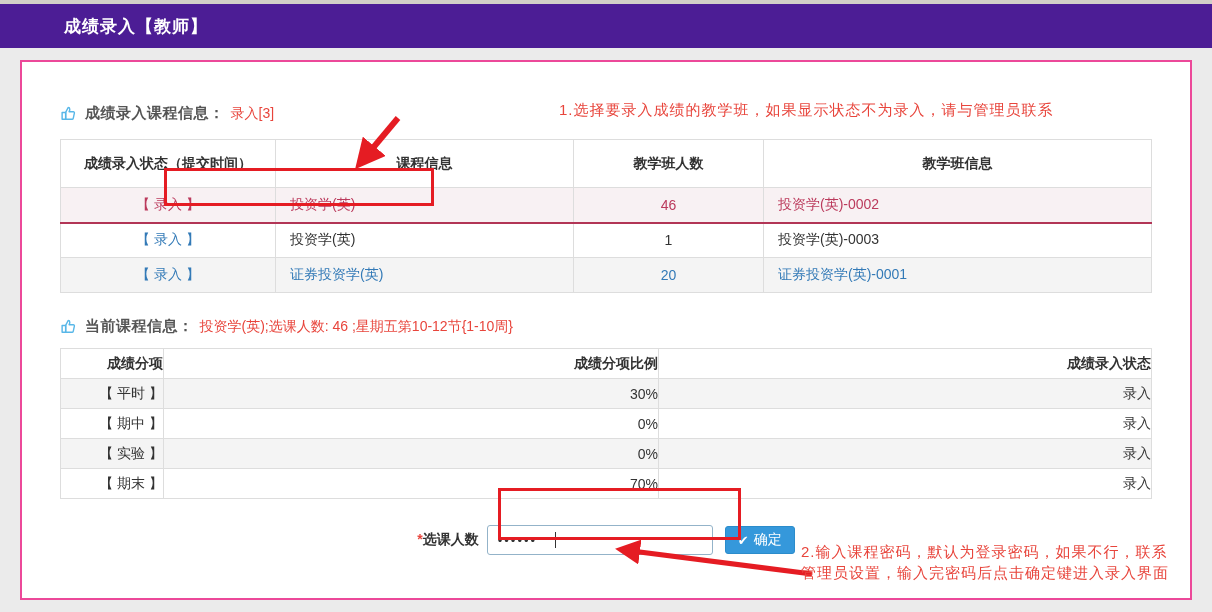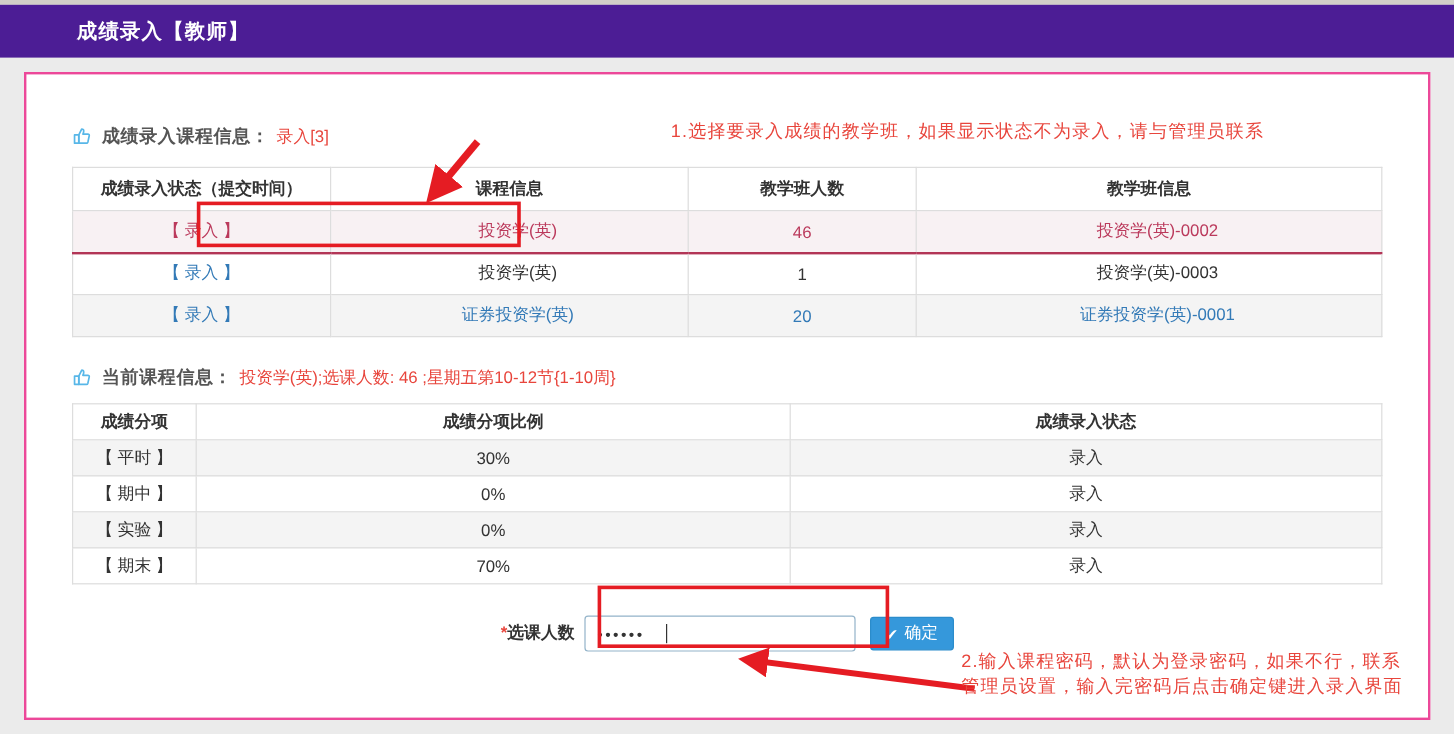--- a/index.html
+++ b/index.html
@@ -26,26 +26,26 @@
   .content { padding: 42px 38px 0 38px; }
 
   .section-title { display: flex; align-items: center; font-size: 15px; color: #5a5a5a; }
   .section-title .thumb { margin-right: 8px; display: inline-flex; }
   .section-title .t-label { font-weight: bold; color: #555; letter-spacing: .5px; }
   .red-link { color: #e8453c; font-size: 14px; margin-left: 6px; text-decoration: none; }
   .red-info { color: #e8453c; font-size: 14px; margin-left: 6px; }
 
   table { width: 100%; border-collapse: collapse; font-size: 14px; background: #fff; }
   th, td { border: 1px solid #ddd; }
-  th { font-weight: bold; color: #333; text-align: center; height: 36px; background: #fff; }
+  th { font-weight: bold; color: #333; text-align: center; height: 48px; background: #fff; }
   td { height: 35px; text-align: center; color: #333; }
-  td.al, th.al-pad { text-align: center; padding-left: 14px; }
+  td.al, th.al-pad { text-align: left; padding-left: 14px; }
   .t1 { margin-top: 16px; }
   .t2 { margin-top: 12px; }
-  .t2 th, .t2 td { height: 30px; }
+  .t2 th, .t2 td { height: 30px; text-align: right; }
 
   tr.striped td { background: #f4f4f4; }
   tr.selected td { background: #f8f1f3; color: #bb3a5c; border-bottom: 2px solid #b23556; }
   .lnk { color: #337ab7; cursor: pointer; }
   tr.selected .lnk { color: #bb3a5c; }
 
   .pwd-row {
     margin-top: 26px;
     display: flex; align-items: center; justify-content: center;
   }

